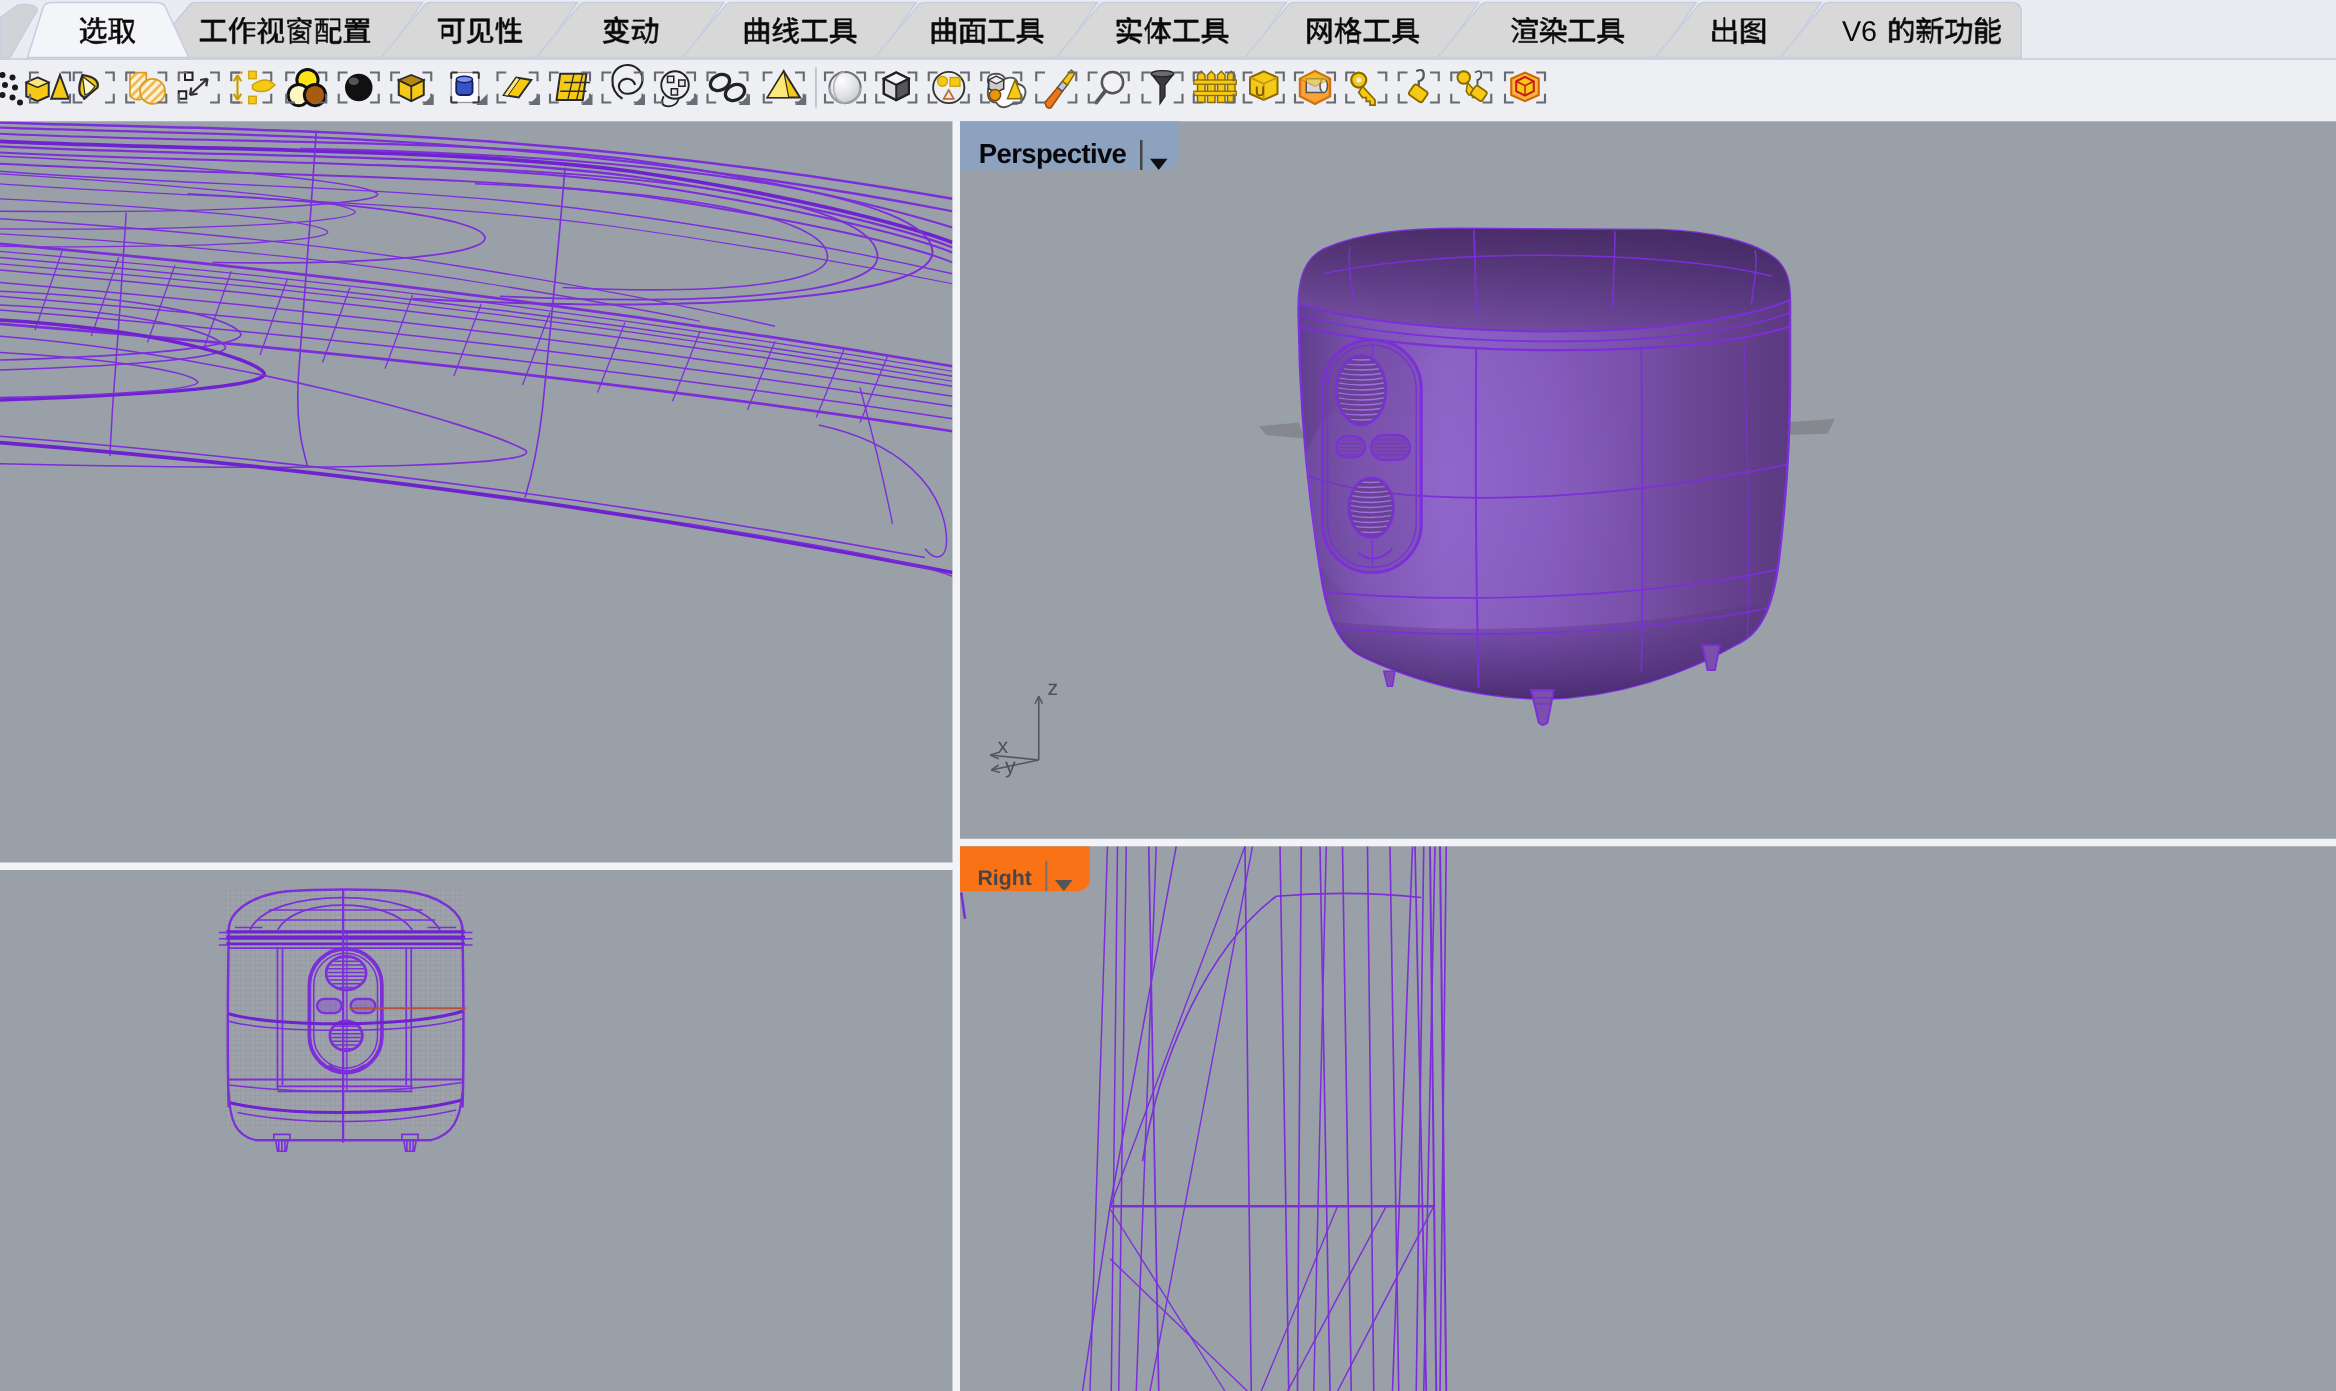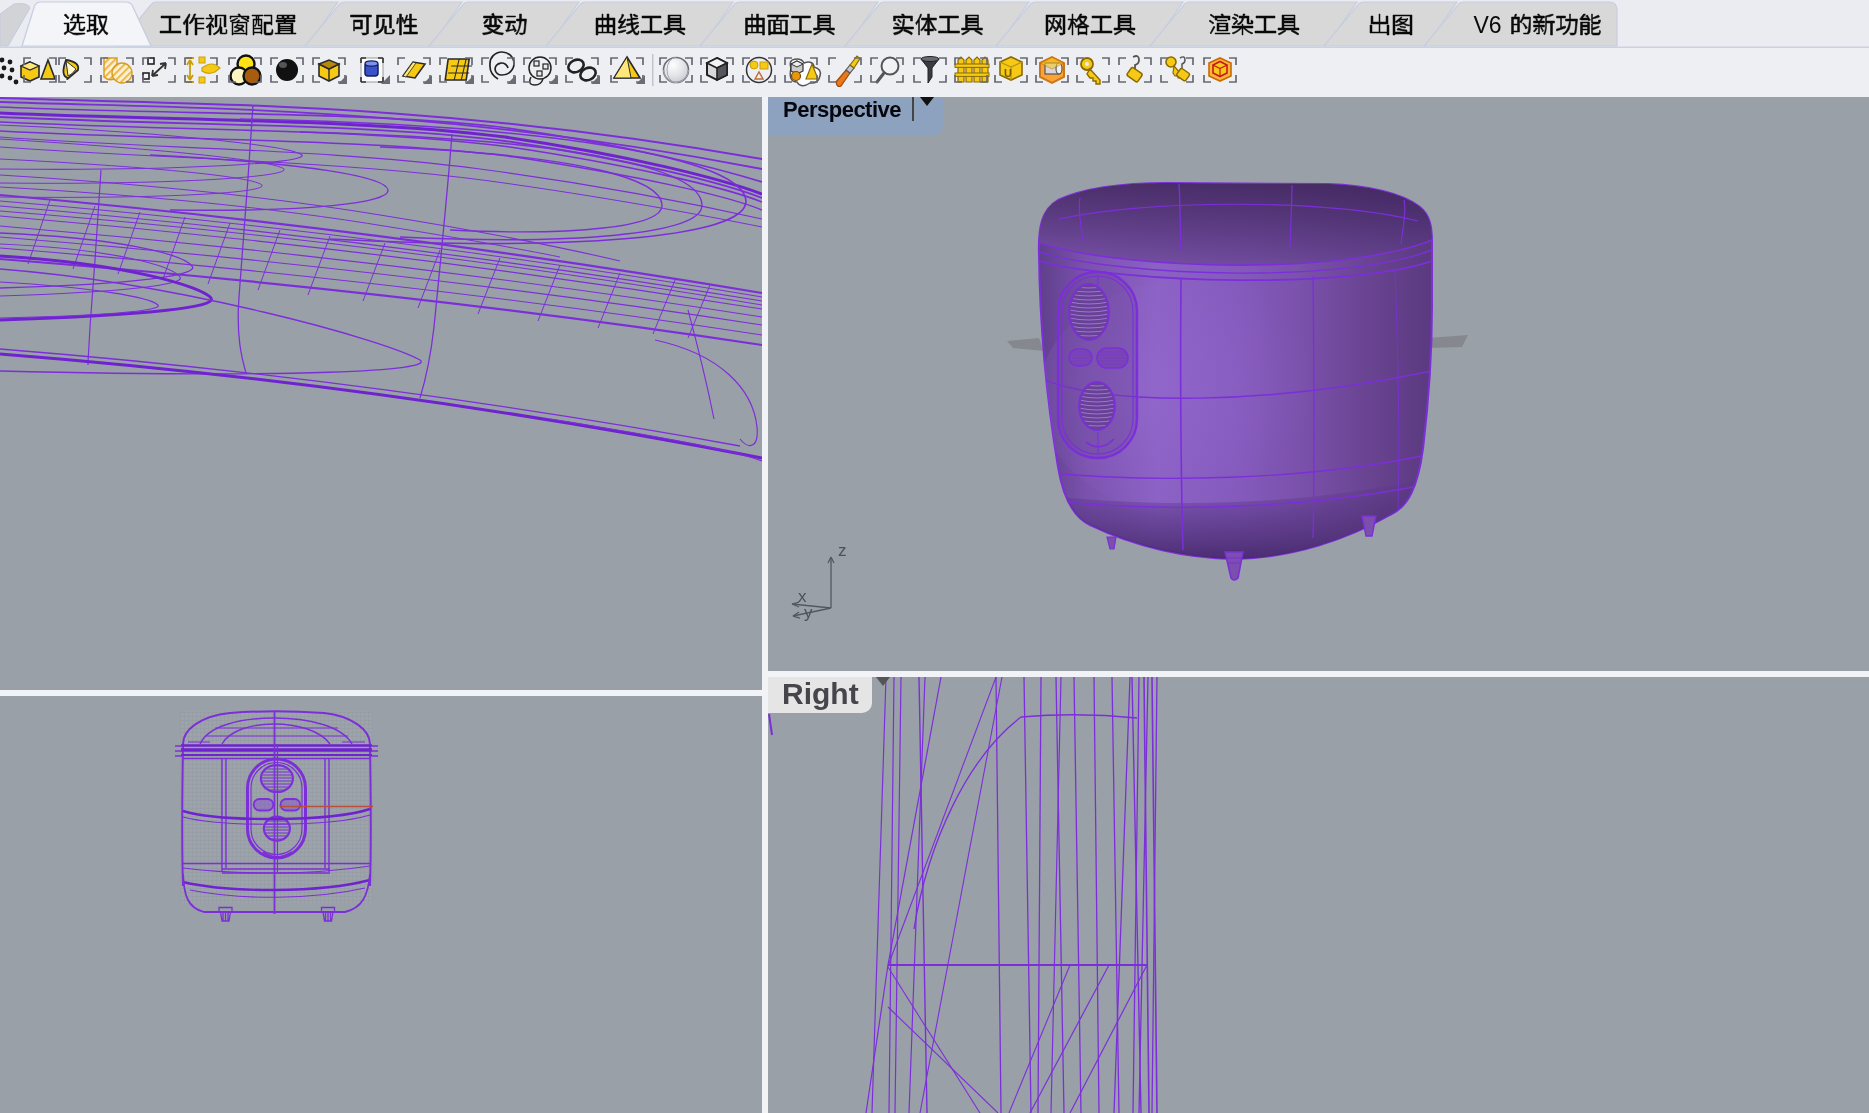--- a/index.html
+++ b/index.html
@@ -3,24 +3,24 @@
 *{margin:0;padding:0;box-sizing:border-box}
 html,body{width:1869px;height:1113px;overflow:hidden;background:#edeff3;font-family:"Liberation Sans",sans-serif}
 #tabbar{position:absolute;left:0;top:0;width:1869px;height:48px}
 #toolbar{position:absolute;left:0;top:48px;width:1869px;height:49px;background:#edeff3}
 #vpc{position:absolute;left:0;top:97px;width:1869px;height:1016px;background:#f2f3f6}
 .vp{position:absolute;background:#9aa0a8;overflow:hidden}
 #tl{left:0;top:0;width:762px;height:593px}
 #tr{left:768px;top:0;width:1101px;height:574px}
 #bl{left:0;top:599px;width:762px;height:417px}
 #br{left:768px;top:580px;width:1101px;height:436px}
-.vplabel{position:absolute;left:0;top:0;font-weight:bold;border-radius:0 0 10px 0;display:flex;align-items:flex-start}
+.vplabel{position:absolute;left:0;top:0;font-weight:bold;border-radius:0 0 10px 0;display:flex;align-items:flex-end}
 #plabel{width:175px;height:39px;background:#8ca2be;color:#07070d;font-size:22px;letter-spacing:-0.9px}
 #plabel span{padding-left:15px;letter-spacing:-0.5px}
-#rlabel{width:104px;height:36px;background:#e5e5e5;color:#45454b;font-size:30px}
+#rlabel{width:104px;height:36px;background:#f97316;color:#45454b;font-size:17px}
 #rlabel span{padding-left:14px}
 .sep{width:2px;height:24px;background:#444;margin-left:11px}
 .arr{width:0;height:0;border-left:7px solid transparent;border-right:7px solid transparent;margin-left:6px}
 #plabel .arr{border-top:9px solid #111}
 #rlabel .arr{border-top:9px solid #555}
 </style></head><body>
 <svg id="tabbar" width="1869" height="48">
     <rect x="0" y="0" width="1869" height="48" fill="#eaecf1"></rect>
     <path d="M0,46 L0,14 L14,4 Q28,2 30,8 L8,46 Z" fill="#d2d3d6" stroke="#c3cbdf" stroke-width="1"></path>
     <path d="M117,46 L150,6 Q152,2 157,2 L338,2 L307,46 Z" fill="#d8d8d9" stroke="#c6cde0" stroke-width="1.2"></path>

